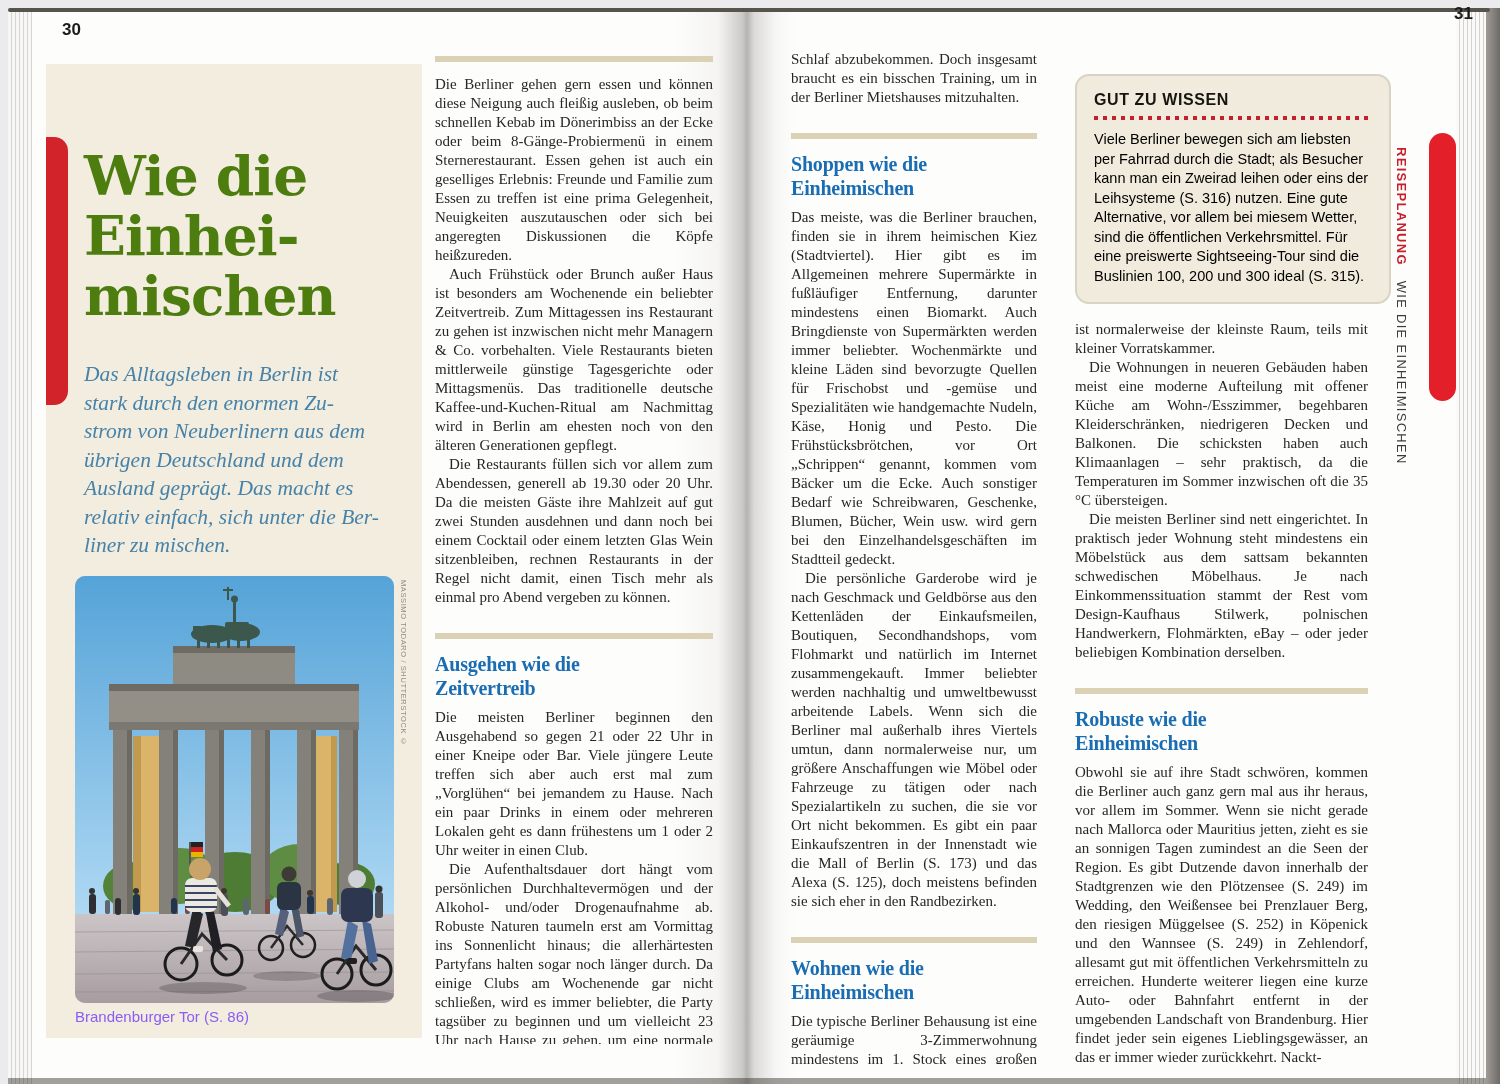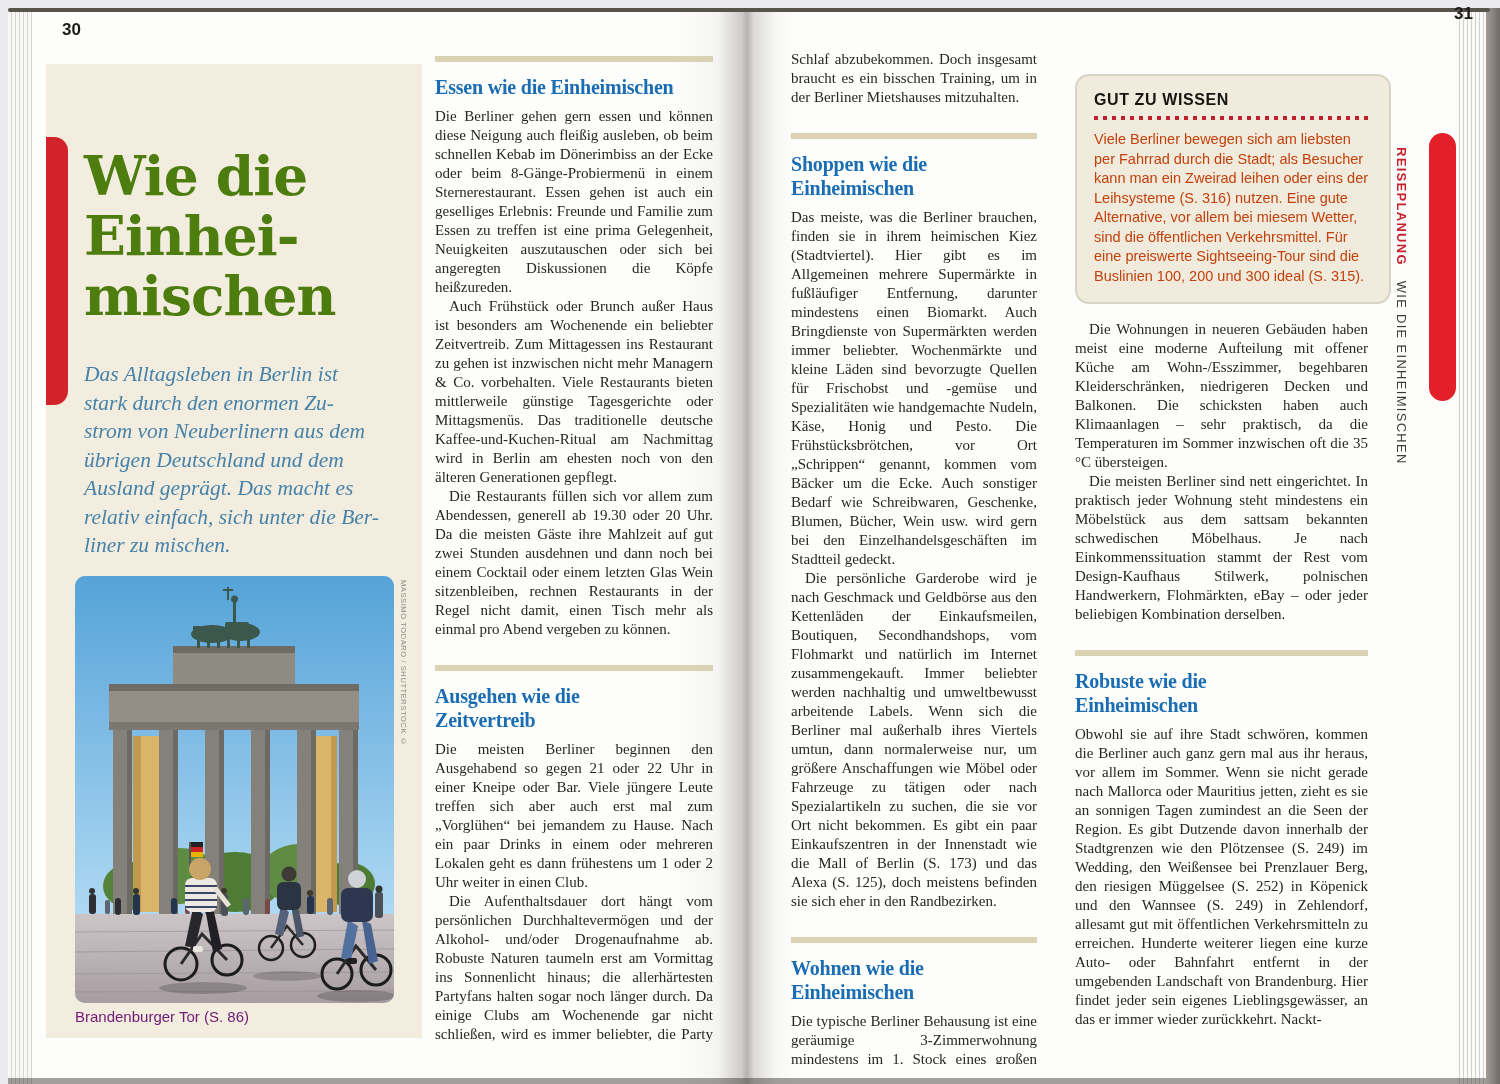--- a/index.html
+++ b/index.html
@@ -30,21 +30,21 @@
   
   .feature-panel{left:46px;top:64px;width:376px;height:974px;background:#f2edde;}
   .red-bar{left:46px;top:137px;width:22px;height:268px;background:#d2232b;border-radius:0 14px 14px 0;}
   .prelines{white-space:pre-line;}
   .feature-title{left:84px;top:146px;width:336px;font-family:"DejaVu Serif",serif;font-weight:700;
     font-size:55px;line-height:60px;color:#4d7c0f;letter-spacing:-1px;}
   .feature-intro{left:84px;top:360px;width:330px;font-style:italic;font-size:21.5px;line-height:28.5px;color:#4682a9;}
   .photo{left:75px;top:576px;width:319px;height:427px;border-radius:10px;overflow:hidden;background:#9cc4e0;}
   .photo-credit{left:399px;top:580px;writing-mode:vertical-rl;font-family:"Liberation Sans",sans-serif;
     font-size:7.5px;color:#8f8d86;letter-spacing:.6px;}
-  .photo-caption{left:75px;top:1008px;font-family:"Liberation Sans",sans-serif;font-size:15px;color:#701a75;}
+  .photo-caption{left:75px;top:1008px;font-family:"Liberation Sans",sans-serif;font-size:15px;color:#8b5cf6;}
 
   
   .col{position:absolute;text-align:justify;font-size:15px;line-height:19px;color:#262622;}
   .colA{left:435px;top:56px;width:278px;height:988px;overflow:hidden;}
   .colB{left:791px;top:50px;width:246px;height:1014px;overflow:hidden;}
   .colC{left:1075px;top:58px;width:316px;height:1006px;overflow:hidden;}
   .colC .text-block{width:293px;}
   .rule{height:6px;background:#dbd2b5;margin-bottom:13px;}
   .sec{margin-top:26px;}
   .sec.first{margin-top:0;}
@@ -53,21 +53,21 @@
   .para{margin:0;-webkit-hyphens:auto;hyphens:auto;}
   .para.indent{text-indent:14px;}
 
   
   .infobox{width:316px;background:#f0ebdc;border:2px solid #d9d3c3;border-radius:14px;
     padding:14px 17px 16px;box-sizing:border-box;font-family:"Liberation Sans",sans-serif;
     text-align:left;margin-bottom:16px;margin-top:16px;}
   .infobox-title{font-weight:700;font-size:16px;letter-spacing:.6px;color:#16150f;}
   .infobox-dots{height:4px;margin:7px 0 10px;
     background:repeating-linear-gradient(to right,#c2202c 0 4px,transparent 4px 9px);}
-  .infobox-text{font-size:14.5px;line-height:19.5px;color:#c2410c;}
+  .infobox-text{font-size:14.5px;line-height:19.5px;color:#000000;}
 
   
   .side-tab{left:1429px;top:133px;width:27px;height:268px;background:#e3202a;border-radius:14px;}
   .side-label{left:1394px;top:147px;writing-mode:vertical-rl;font-family:"Liberation Sans",sans-serif;
     font-size:13px;letter-spacing:1.3px;color:#3c3b36;}
   .side-label .sec-name{font-weight:700;color:#c8202b;}
 </style>
 </head>
 <body>
 
@@ -242,21 +242,20 @@
         <rect x="118" y="370" width="10" height="6" rx="2" fill="#e9e6df"></rect>
       </g>
     </svg>
   </div>
   <div class="abs photo-credit">MASSIMO TODARO / SHUTTERSTOCK ©</div>
   <div class="abs photo-caption">Brandenburger Tor (S. 86)</div>
 
   <div class="abs col colA">
     <div class="sec first">
       <div class="rule"></div>
-      <h2 class="sec-head prelines">Essen wie die Einheimischen</h2>
       <p class="para">Die Berliner gehen gern essen und können diese Neigung auch fleißig ausleben, ob beim schnellen Kebab im Dönerimbiss an der Ecke oder beim 8-Gänge-Probiermenü in einem Sternerestaurant. Essen gehen ist auch ein geselliges Erlebnis: Freunde und Familie zum Essen zu treffen ist eine prima Gelegenheit, Neuigkeiten auszutauschen oder sich bei angeregten Diskussionen die Köpfe heißzureden.</p>
       <p class="para indent">Auch Frühstück oder Brunch außer Haus ist besonders am Wochenende ein beliebter Zeitvertreib. Zum Mittagessen ins Restaurant zu gehen ist inzwischen nicht mehr Managern &amp; Co. vorbehalten. Viele Restaurants bieten mittlerweile günstige Tagesgerichte oder Mittagsmenüs. Das traditionelle deutsche Kaffee-und-Kuchen-Ritual am Nachmittag wird in Berlin am ehesten noch von den älteren Generationen gepflegt.</p>
       <p class="para indent">Die Restaurants füllen sich vor allem zum Abendessen, generell ab 19.30 oder 20 Uhr. Da die meisten Gäste ihre Mahlzeit auf gut zwei Stunden ausdehnen und dann noch bei einem Cocktail oder einem letzten Glas Wein sitzenbleiben, rechnen Restaurants in der Regel nicht damit, einen Tisch mehr als einmal pro Abend vergeben zu können.</p>
     </div>
     <div class="sec">
       <div class="rule"></div>
       <h2 class="sec-head prelines">Ausgehen wie die
 Zeitvertreib</h2>
       <p class="para">Die meisten Berliner beginnen den Ausgehabend so gegen 21 oder 22 Uhr in einer Kneipe oder Bar. Viele jüngere Leute treffen sich aber auch erst mal zum „Vorglühen“ bei jemandem zu Hause. Nach ein paar Drinks in einem oder mehreren Lokalen geht es dann frühestens um 1 oder 2 Uhr weiter in einen Club.</p>
       <p class="para indent">Die Aufenthaltsdauer dort hängt vom persönlichen Durchhaltevermögen und der Alkohol- und/oder Drogenaufnahme ab. Robuste Naturen taumeln erst am Vormittag ins Sonnenlicht hinaus; die allerhärtesten Partyfans halten sogar noch länger durch. Da einige Clubs am Wochenende gar nicht schließen, wird es immer beliebter, die Party tagsüber zu beginnen und um vielleicht 23 Uhr nach Hause zu gehen, um eine normale Mütze</p>
@@ -280,20 +279,21 @@
     </div>
   </div>
 
   <div class="abs col colC">
     <div class="infobox">
       <div class="infobox-title">GUT ZU WISSEN</div>
       <div class="infobox-dots"></div>
       <div class="infobox-text">Viele Berliner bewegen sich am liebsten per Fahrrad durch die Stadt; als Besucher kann man ein Zweirad leihen oder eins der Leihsysteme (S. 316) nutzen. Eine gute Alternative, vor allem bei miesem Wetter, sind die öffentlichen Verkehrsmittel. Für eine preiswerte Sightseeing-Tour sind die Buslinien 100, 200 und 300 ideal (S. 315).</div>
     </div>
     <div class="text-block">
+      <p class="para">ist normalerweise der kleinste Raum, teils mit kleiner Vorratskammer.</p>
       <p class="para indent">Die Wohnungen in neueren Gebäuden haben meist eine moderne Aufteilung mit offener Küche am Wohn-/Esszimmer, begehbaren Kleiderschränken, niedrigeren Decken und Balkonen. Die schicksten haben auch Klimaanlagen – sehr praktisch, da die Temperaturen im Sommer inzwischen oft die 35 °C übersteigen.</p>
       <p class="para indent">Die meisten Berliner sind nett eingerichtet. In praktisch jeder Wohnung steht mindestens ein Möbelstück aus dem sattsam bekannten schwedischen Möbelhaus. Je nach Einkommenssituation stammt der Rest vom Design-Kaufhaus Stilwerk, polnischen Handwerkern, Flohmärkten, eBay – oder jeder beliebigen Kombination derselben.</p>
     </div>
     <div class="sec text-block">
       <div class="rule"></div>
       <h2 class="sec-head prelines">Robuste wie die
 Einheimischen</h2>
       <p class="para">Obwohl sie auf ihre Stadt schwören, kommen die Berliner auch ganz gern mal aus ihr heraus, vor allem im Sommer. Wenn sie nicht gerade nach Mallorca oder Mauritius jetten, zieht es sie an sonnigen Tagen zumindest an die Seen der Region. Es gibt Dutzende davon innerhalb der Stadtgrenzen wie den Plötzensee (S. 249) im Wedding, den Weißensee bei Prenzlauer Berg, den riesigen Müggelsee (S. 252) in Köpenick und den Wannsee (S. 249) in Zehlendorf, allesamt gut mit öffentlichen Verkehrsmitteln zu erreichen. Hunderte weiterer liegen eine kurze Auto- oder Bahnfahrt entfernt in der umgebenden Landschaft von Brandenburg. Hier findet jeder sein eigenes Lieblingsgewässer, an das er immer wieder zurückkehrt. Nackt-</p>
     </div>
   </div>

